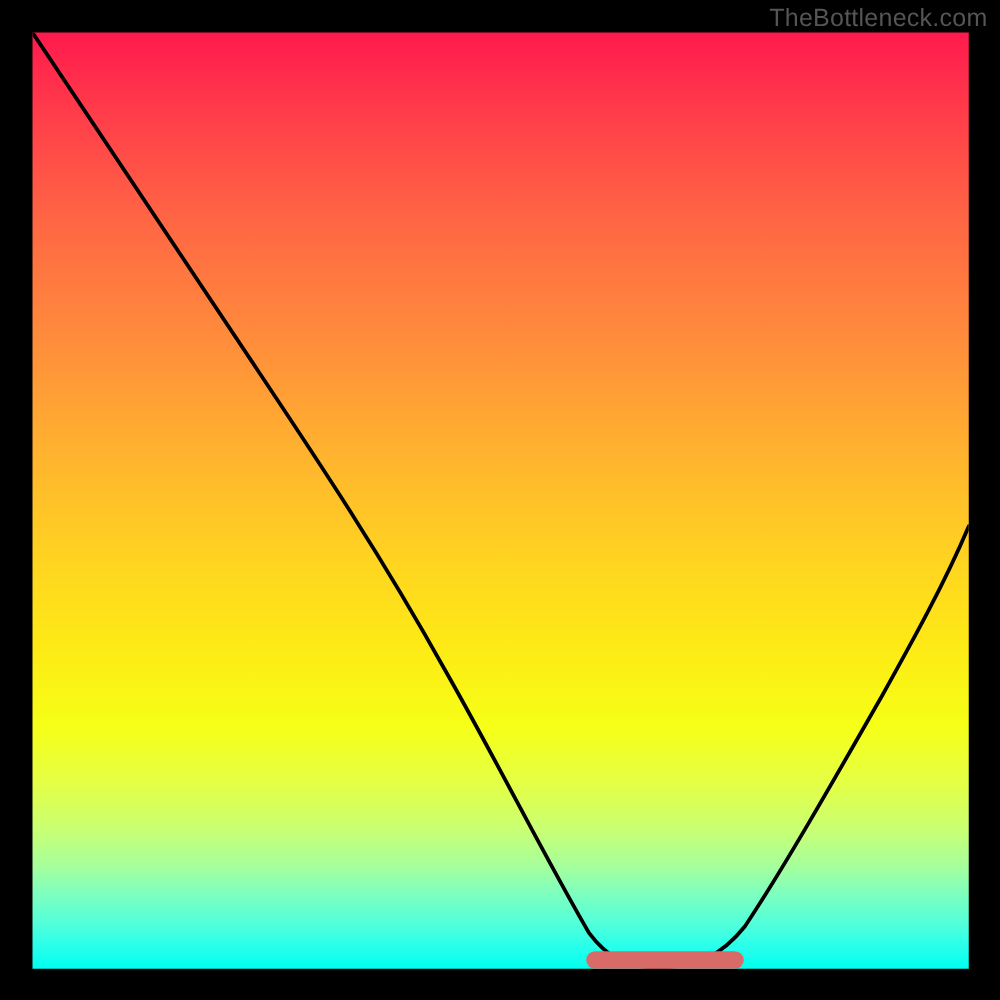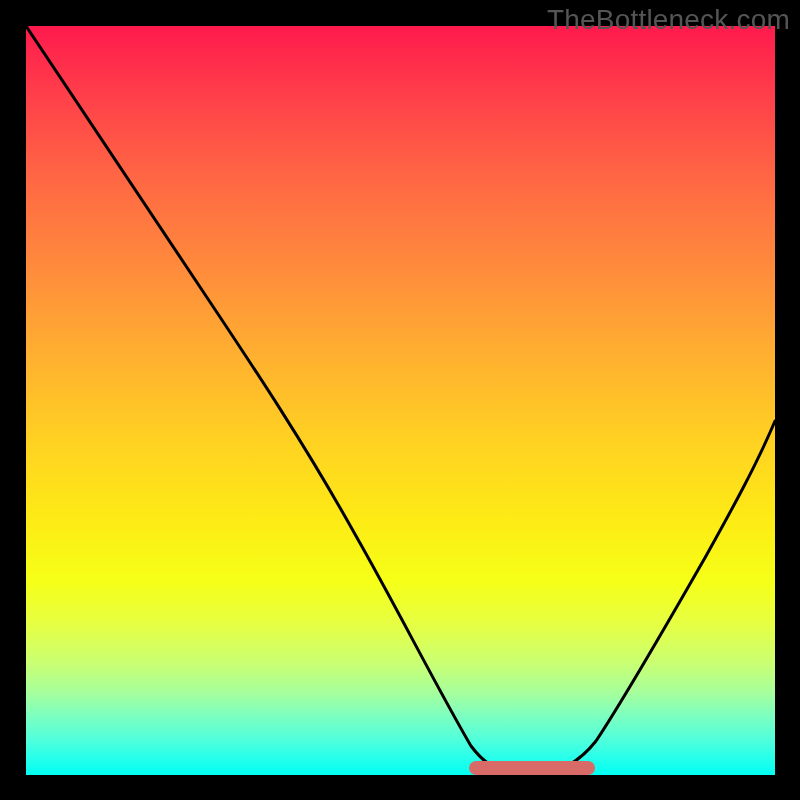--- a/index.html
+++ b/index.html
@@ -9,21 +9,21 @@
     background: #000;
     position: relative;
     font-family: Arial, sans-serif;
     overflow: hidden;
   }
   .watermark {
     position: absolute;
     top: 4px;
     right: 10px;
     color: #555;
-    font-size: 28px;
+    font-size: 20px;
     font-weight: 500;
     z-index: 10;
     letter-spacing: 0.2px;
   }
   .plot-area {
     position: absolute;
     left: 26px;
     top: 26px;
     width: 749px;
     height: 749px;

